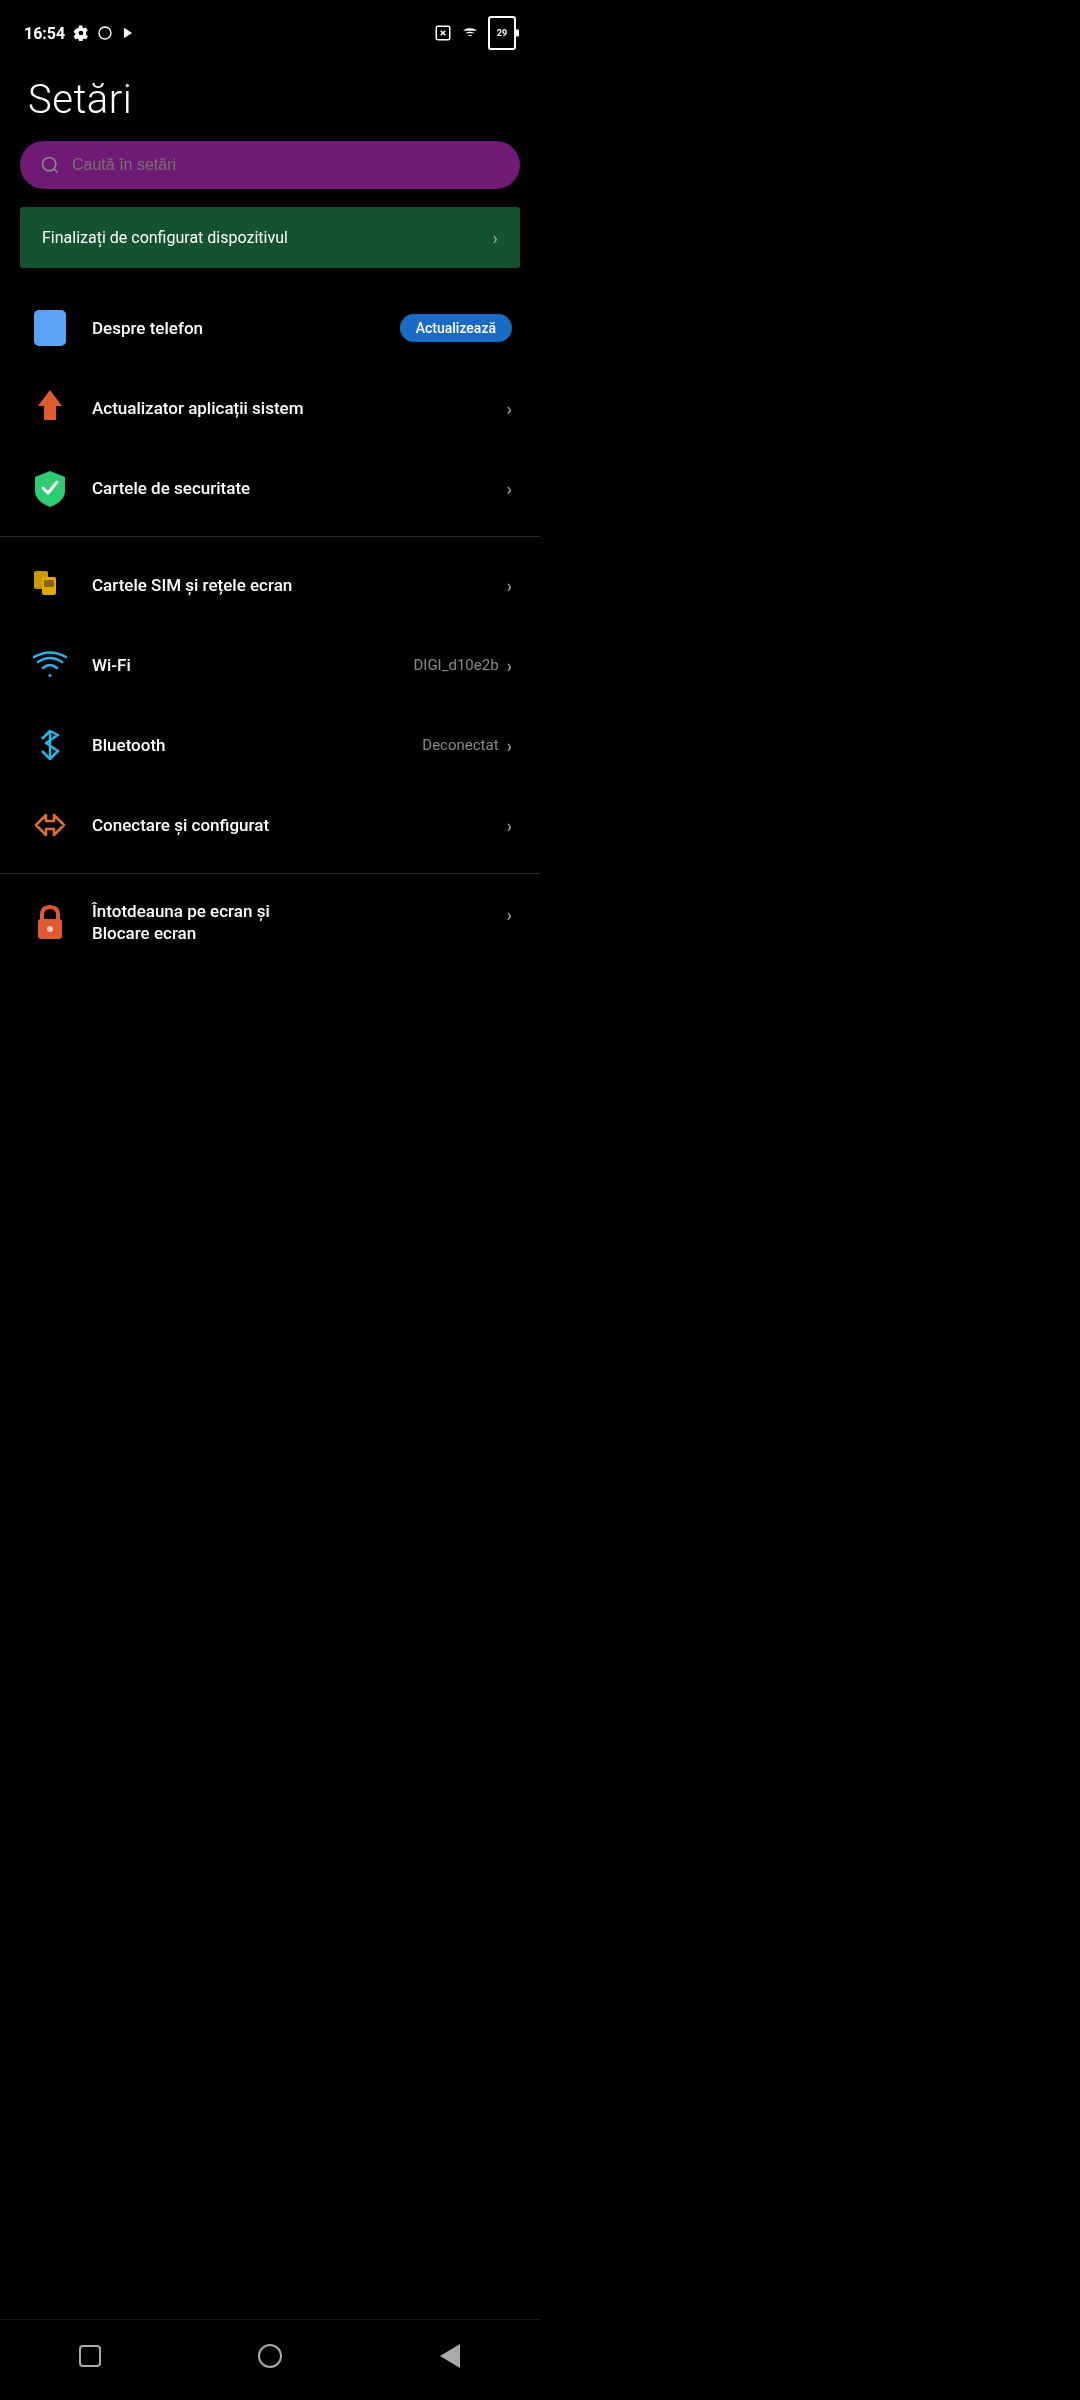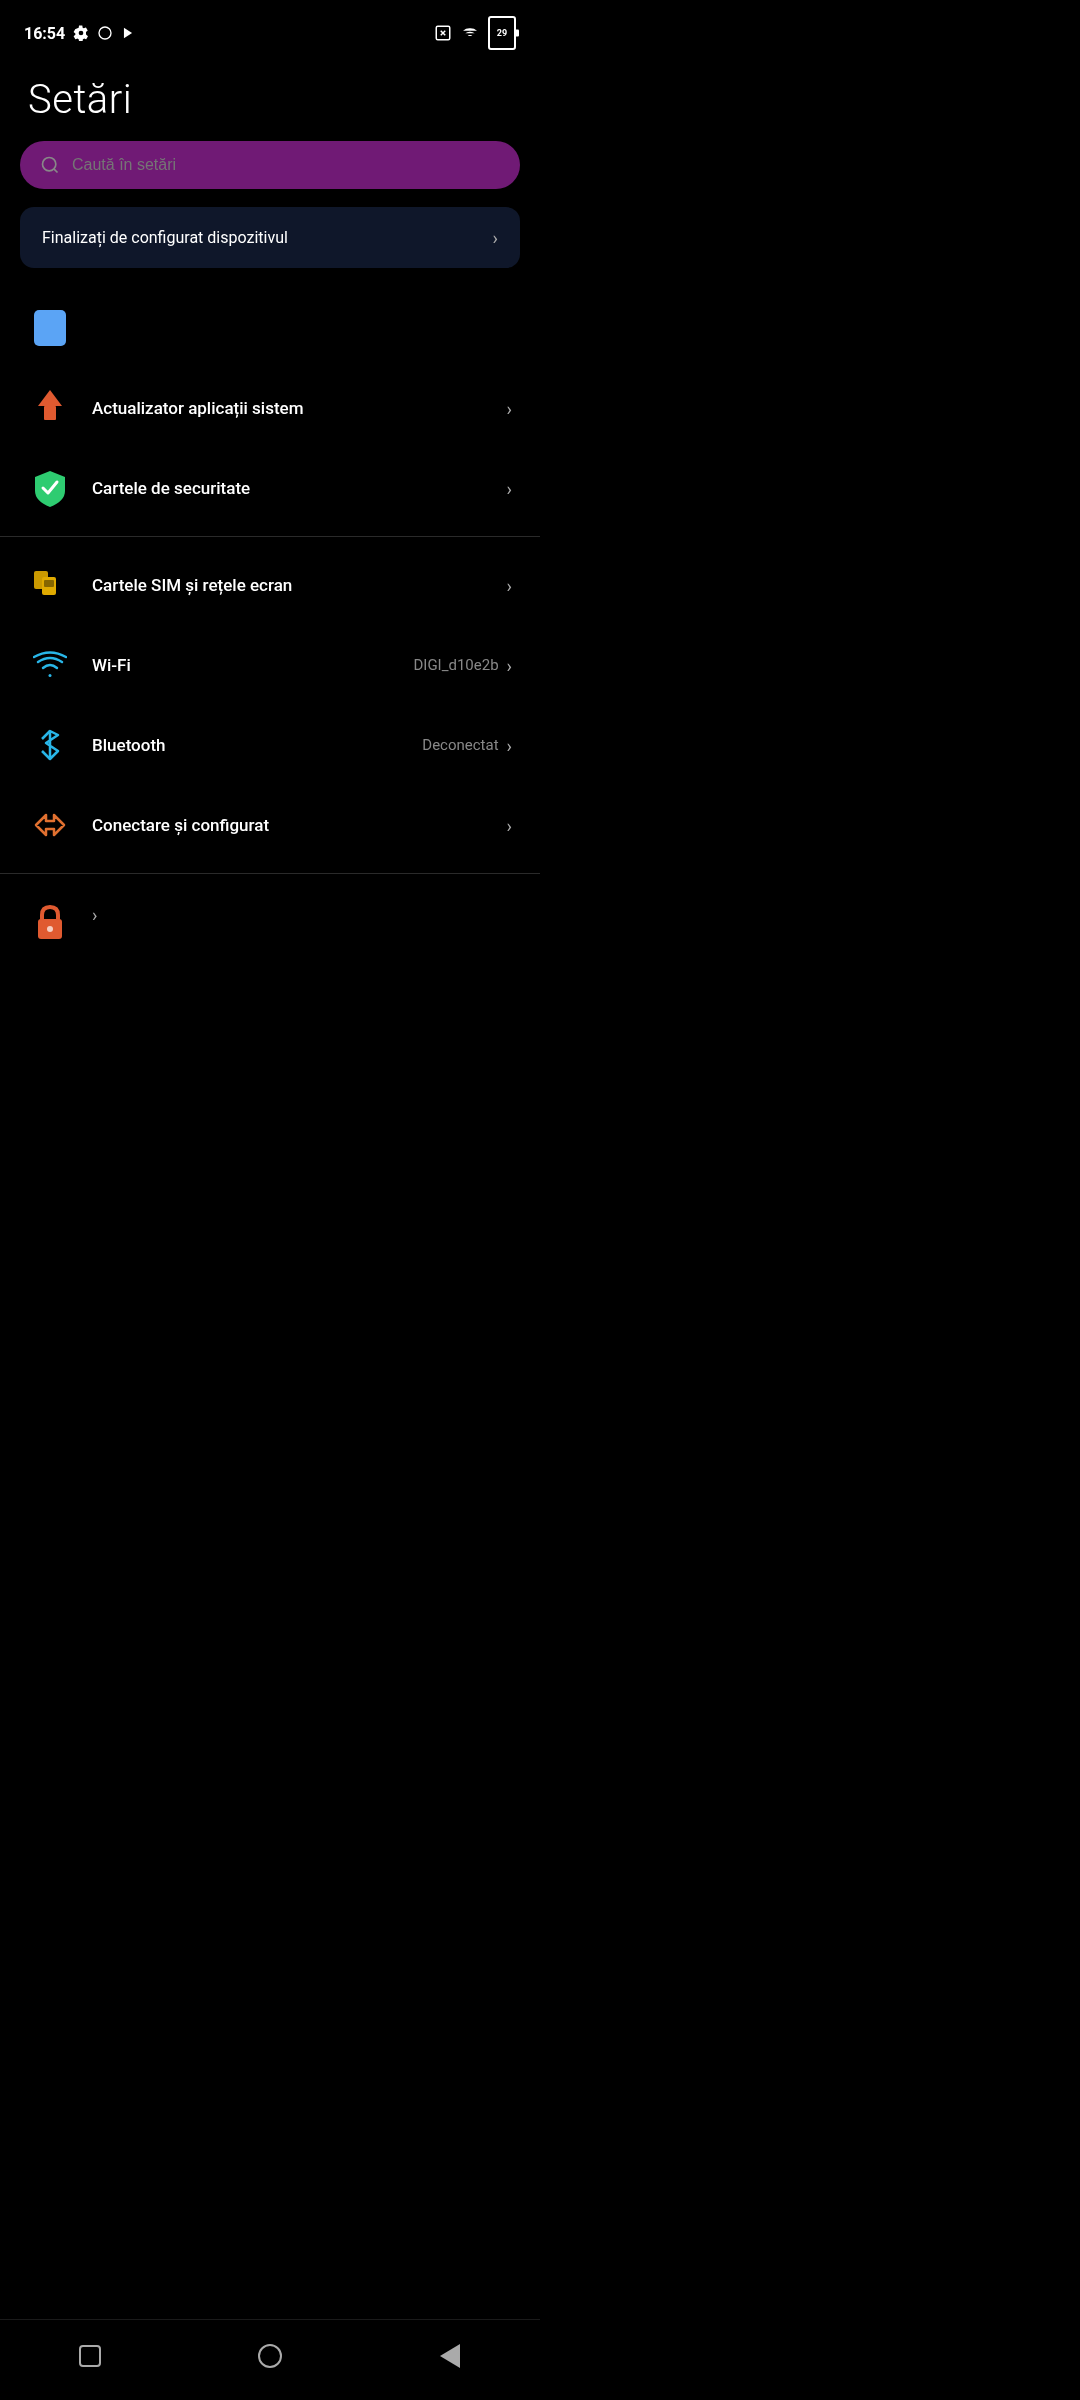--- a/index.html
+++ b/index.html
@@ -87,22 +87,22 @@
       border: none;
       outline: none;
       color: #999;
       font-size: 16px;
       flex: 1;
     }
 
     
     .setup-banner {
       margin: 0 20px 20px;
-      background: #0f172a;
-      border-radius: 14px;
+      background: #14532d;
+      border-radius: 3px;
       display: flex;
       align-items: center;
       justify-content: space-between;
       padding: 20px 22px;
     }
 
     .setup-banner-text {
       font-size: 16px;
       color: #fff;
     }
@@ -293,20 +293,26 @@
   <span class="setup-banner-text">Finalizați de configurat dispozitivul</span>
   <span class="chevron">›</span>
 </div>
 
 <div class="section">
 
   <div class="menu-item">
     <div class="menu-item-icon">
       <div class="icon-phone"></div>
     </div>
+    <div class="menu-item-content">
+      <span class="menu-item-label">Despre telefon</span>
+      <div class="menu-item-right">
+        <span class="badge-update">Actualizează</span>
+      </div>
+    </div>
   </div>
 
   <div class="menu-item">
     <div class="menu-item-icon">
       <svg width="32" height="36" viewBox="0 0 32 36" fill="none">
         <rect x="10" y="16" width="12" height="14" rx="1" fill="#e05a30"></rect>
         <polygon points="16,0 28,16 4,16" fill="#e05a30"></polygon>
       </svg>
     </div>
     <div class="menu-item-content">
@@ -406,20 +412,25 @@
 <div class="divider"></div>
 
 <div class="partial-item">
   <div class="menu-item-icon">
     <svg width="32" height="38" viewBox="0 0 32 38" fill="none">
       <rect x="4" y="16" width="24" height="20" rx="3" fill="#e05a30"></rect>
       <path d="M8 16 L8 12 Q8 4 16 4 Q24 4 24 12 L24 16" stroke="#e05a30" stroke-width="4" fill="none" stroke-linecap="round"></path>
       <circle cx="16" cy="26" r="3" fill="white" opacity="0.7"></circle>
     </svg>
   </div>
+  <div class="partial-item-content">
+    <div class="partial-item-label">
+      <span>Întotdeauna pe ecran și<br>Blocare ecran</span>
+    </div>
+  </div>
   <span class="chevron" style="align-self:flex-start;margin-top:4px;">›</span>
 </div>
 
 <div style="height: 80px;"></div>
 <div class="nav-bar">
   <div class="nav-btn">
     <div class="nav-square"></div>
   </div>
   <div class="nav-btn">
     <div class="nav-circle"></div>

